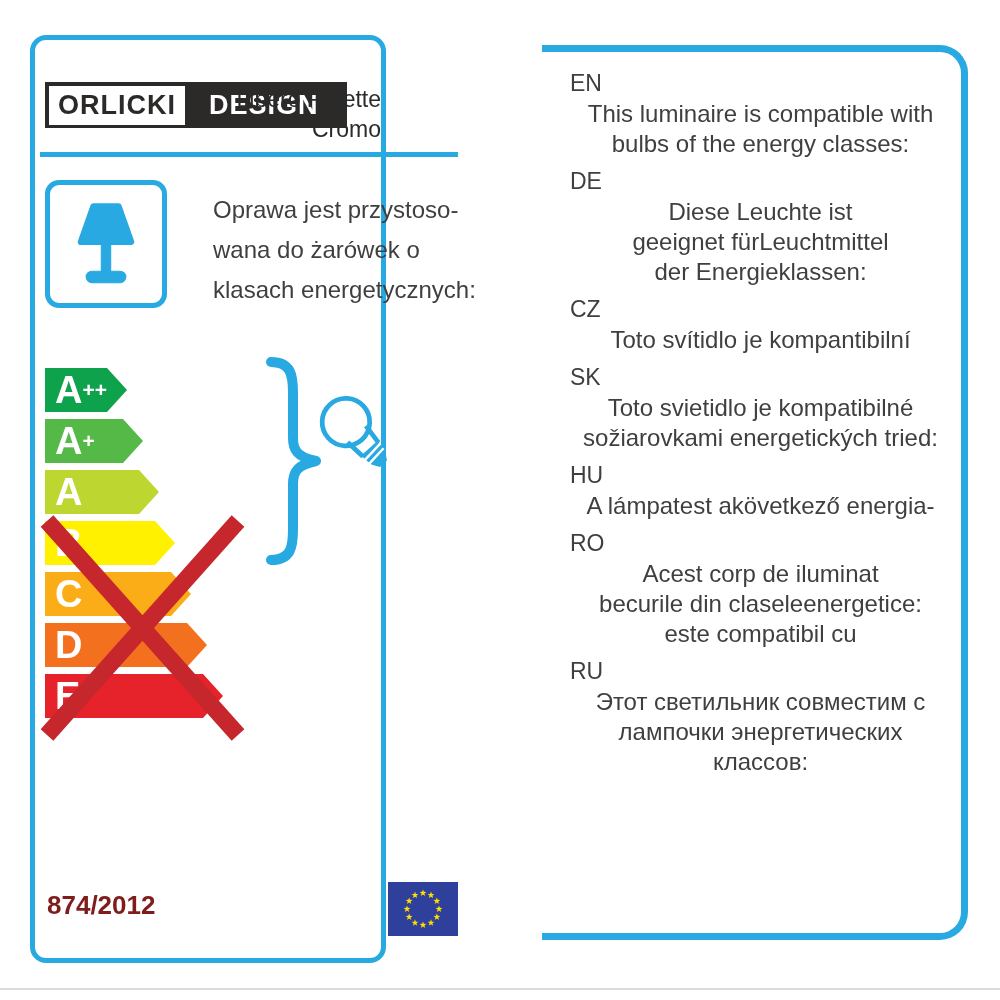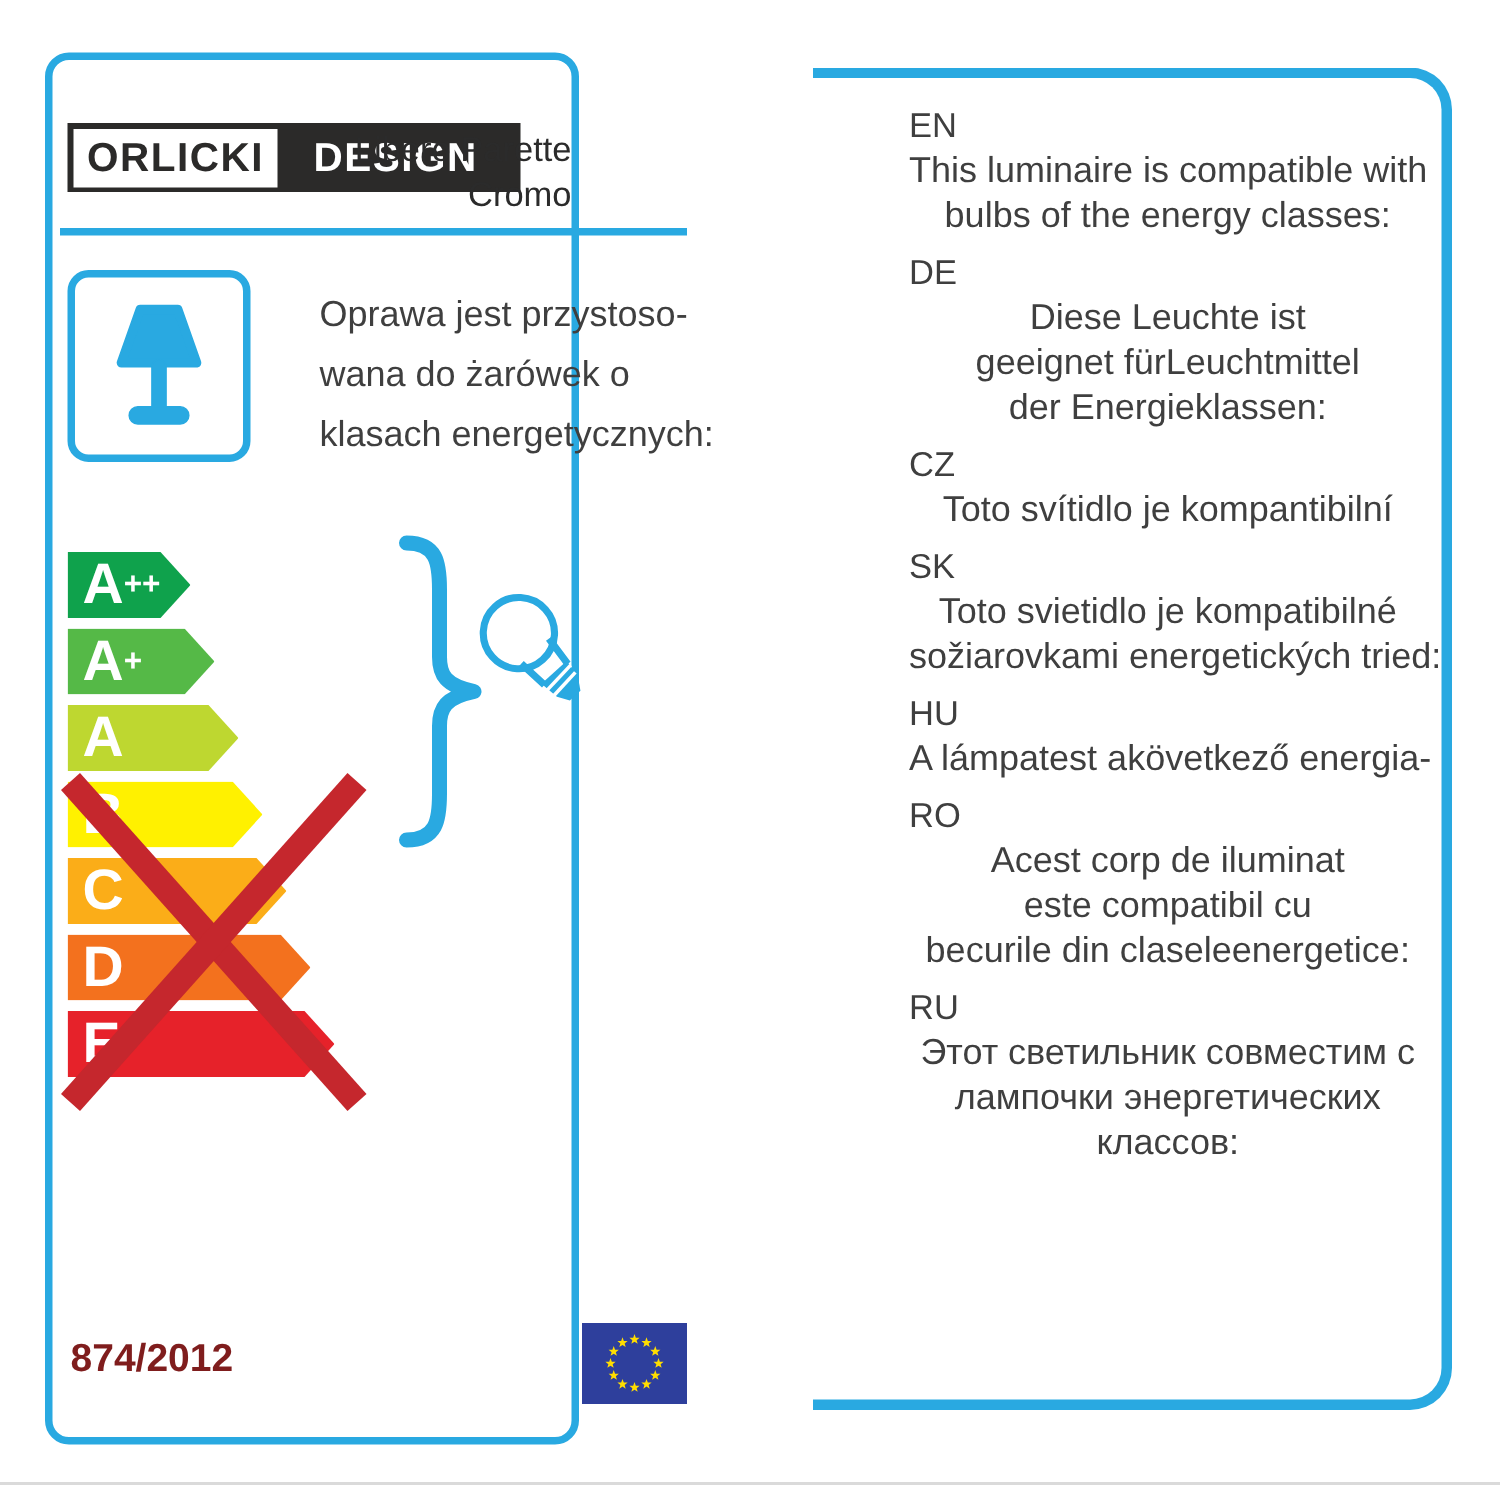--- a/index.html
+++ b/index.html
@@ -68,21 +68,21 @@
   }
   .eu-flag{position:absolute;left:353px;top:842px;}
   .eu-flag rect{fill:var(--eu-blue);}
   .eu-flag polygon{fill:var(--eu-yellow);}
   
   .right-panel{
     position:absolute;left:542px;top:45px;width:426px;height:895px;box-sizing:border-box;
     border:7px solid var(--accent);border-left:none;border-radius:0 28px 28px 0;
     padding:16px 10px 0 28px;background:#fff;
   }
-  .rp-section{margin-bottom:7px;margin-left:36px;}
+  .rp-section{margin-bottom:7px;}
   .rp-code{font-size:23px;line-height:31px;color:var(--ink);}
   .rp-line{font-size:24px;line-height:30px;color:var(--ink);white-space:nowrap;text-align:center;}
   .page-rule{position:absolute;left:0;top:988px;width:1000px;height:2px;background:#dadada;}
 </style>
 </head>
 <body>
 
 <div class="left-panel">
 
   <div class="logo">
@@ -207,22 +207,22 @@
     <div class="rp-line"></div>
   </div>
   <div class="rp-section">
     <div class="rp-code">HU</div>
     <div class="rp-line">A lámpatest akövetkező energia-</div>
     <div class="rp-line"></div>
   </div>
   <div class="rp-section">
     <div class="rp-code">RO</div>
     <div class="rp-line">Acest corp de iluminat</div>
+    <div class="rp-line">becurile din claseleenergetice:</div>
     <div class="rp-line">este compatibil cu</div>
-    <div class="rp-line">becurile din claseleenergetice:</div>
   </div>
   <div class="rp-section">
     <div class="rp-code">RU</div>
     <div class="rp-line">Этот светильник совместим с</div>
     <div class="rp-line">лампочки энергетических</div>
     <div class="rp-line">классов:</div>
   </div>
 </div>
 
 <div class="page-rule"></div>

